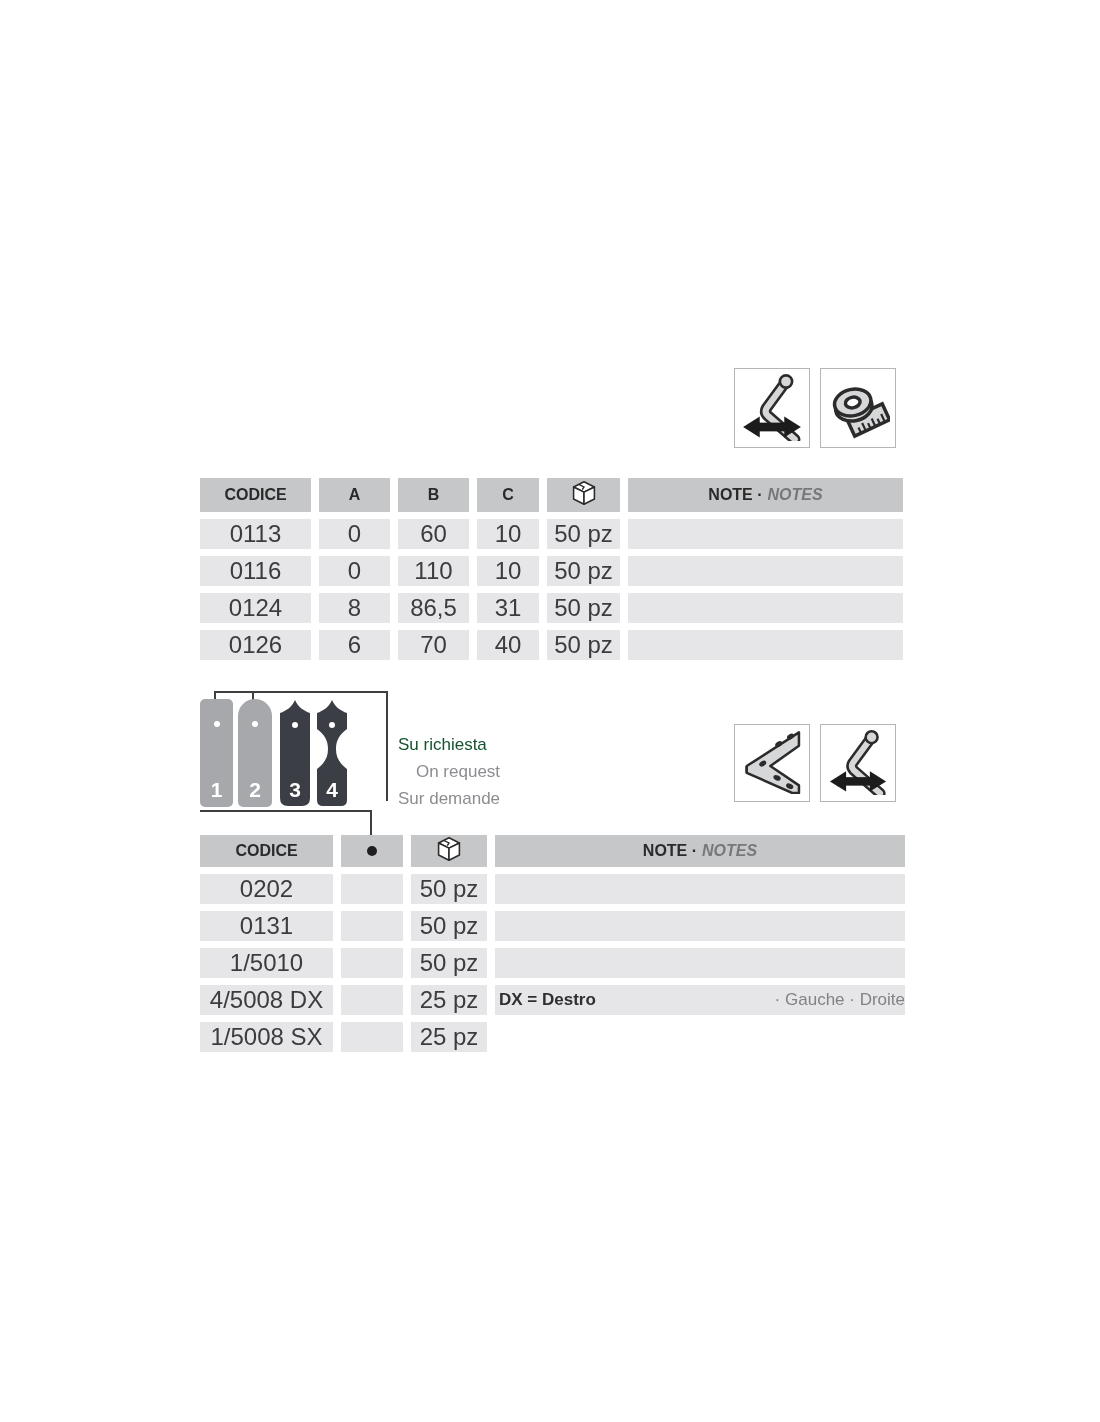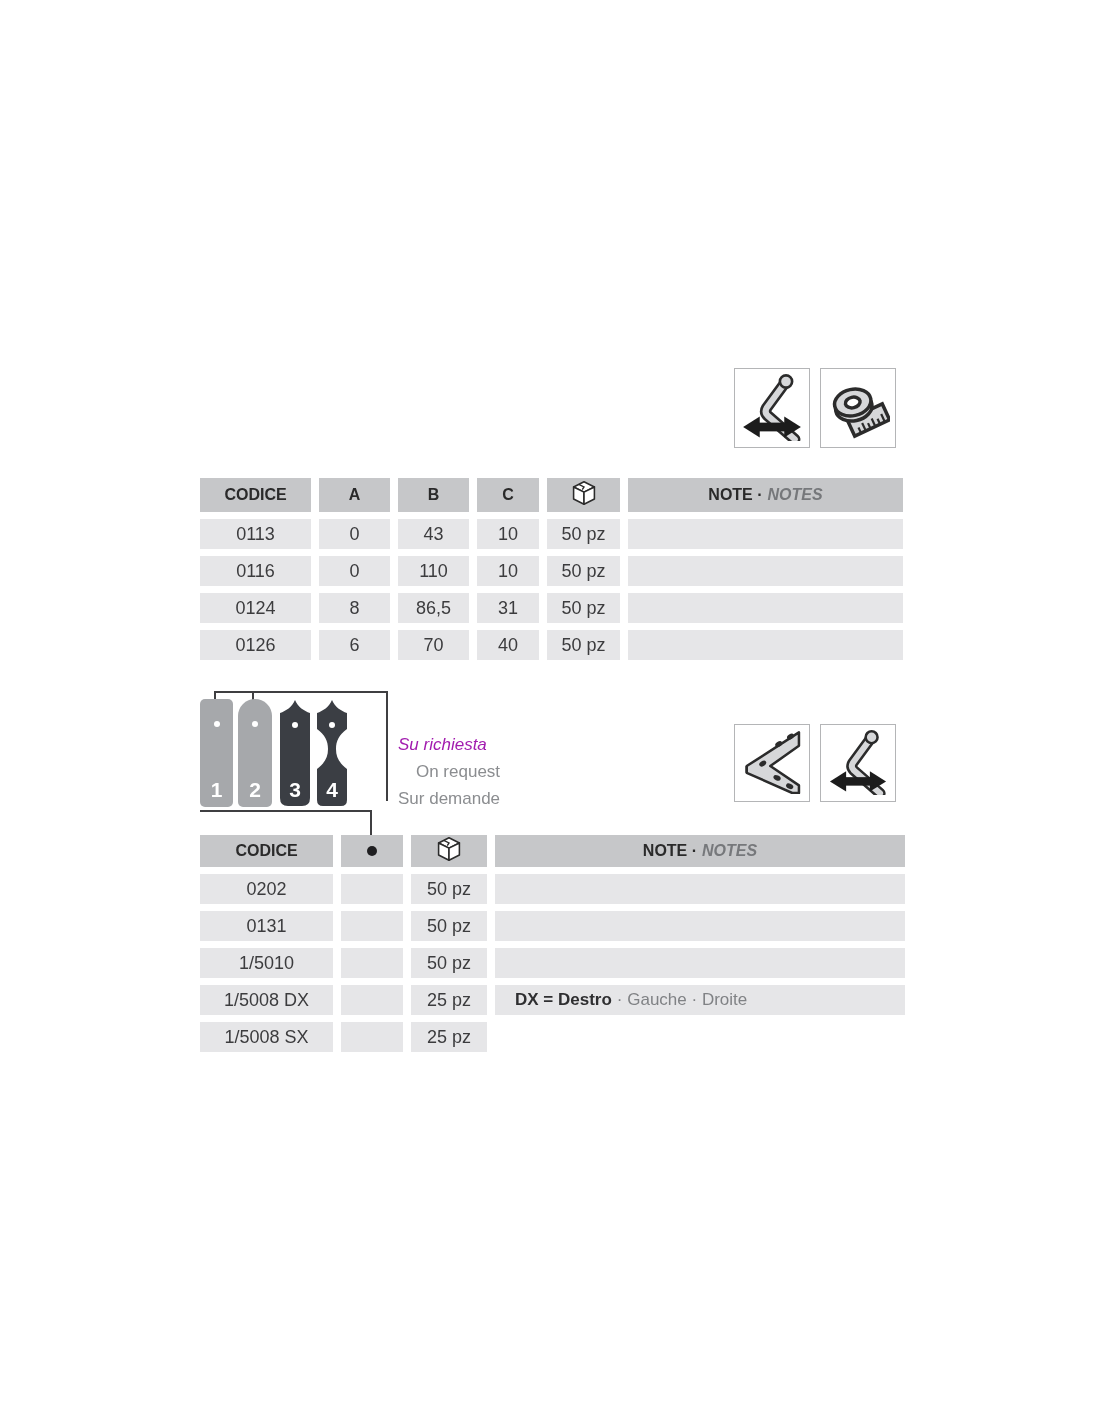--- a/index.html
+++ b/index.html
@@ -9,38 +9,38 @@
   }
   
   .iconbox {
     position:absolute; width:74px; height:78px; background:#fff;
     border:1px solid #b4b5b7; display:flex; align-items:center; justify-content:center;
   }
   
   .tbl { position:absolute; display:grid; column-gap:8px; row-gap:7px; }
   #table1 { left:200px; top:478px; grid-template-columns:111px 71px 71px 62px 73px 275px; grid-template-rows:34px 30px 30px 30px 30px; }
   #table2 { left:200px; top:835px; grid-template-columns:133px 62px 76px 410px; grid-template-rows:32px 30px 30px 30px 30px 30px; }
-  .cell { background:#e6e6e8; display:flex; align-items:center; justify-content:center; font-size:18px; color:#3c3c3e; }
+  .cell { background:#e6e6e8; display:flex; align-items:center; justify-content:center; font-size:24px; color:#3c3c3e; }
   .hcell { background:#c6c7c9; font-weight:bold; font-size:16px; color:#2a2a2a; }
-  .note-cell { justify-content:flex-start; padding-left:20px; font-size:17px; }
+  .note-cell { justify-content:space-between; padding-left:4px; font-size:17px; }
   .note-strong { color:#2f2f31; font-weight:bold; }
   .note-gray { color:#808285; margin-left:5px; }
   .hdr-notes-gray { color:#76787b; margin-left:5px;font-style:italic; }
   .hdr-dot { width:10px; height:10px; border-radius:50%; background:#1f1f21; }
   
   .shape { position:absolute; top:699px; height:108px; }
   .shape-fill-light { background:#a6a8ab; }
   .shape-dot { position:absolute; top:22px; left:50%; transform:translateX(-50%); width:6px; height:6px; border-radius:50%; background:#fff; }
   .shape-num { position:absolute; bottom:5px; left:0; width:100%; text-align:center; color:#fff; font-size:21px; font-weight:bold; }
   .shape svg { position:absolute; left:0; top:0; }
   
   .hline,.vline { position:absolute; background:#3f3f41; }
   
   .caption { position:absolute; left:398px; top:731px; font-size:17px; line-height:27px; }
-  .cap-dark { color:#a21caf;font-style:italic; }
+  .cap-dark { color:#14532d; }
   .cap-gray { color:#8b8d90;text-align:right; }
 </style>
 </head>
 <body>
 
 <div class="canvas">
 
   <div class="iconbox" style="left:734px; top:368px;">
     <span>
       <svg width="64" height="70" viewBox="0 0 72 80">
@@ -89,21 +89,21 @@
         </svg>
       </span>
     </div>
     <div class="cell hcell">
       <span>NOTE ·</span>
       <span class="hdr-notes-gray">NOTES</span>
     </div>
 
     <div class="cell">0113</div>
     <div class="cell">0</div>
-    <div class="cell">43</div>
+    <div class="cell">60</div>
     <div class="cell">10</div>
     <div class="cell">50 pz</div>
     <div class="cell note-cell">
       <span class="note-strong"></span>
       <span class="note-gray"></span>
     </div>
 
     <div class="cell">0116</div>
     <div class="cell">0</div>
     <div class="cell">110</div>
@@ -235,21 +235,21 @@
     </div>
 
     <div class="cell">1/5010</div>
     <div class="cell"></div>
     <div class="cell">50 pz</div>
     <div class="cell note-cell">
       <span class="note-strong"></span>
       <span class="note-gray"></span>
     </div>
 
-    <div class="cell">1/5008 DX</div>
+    <div class="cell">4/5008 DX</div>
     <div class="cell"></div>
     <div class="cell">25 pz</div>
     <div class="cell note-cell">
       <span class="note-strong">DX = Destro</span>
       <span class="note-gray">· Gauche · Droite</span>
     </div>
 
     <div class="cell">1/5008 SX</div>
     <div class="cell"></div>
     <div class="cell">25 pz</div>

